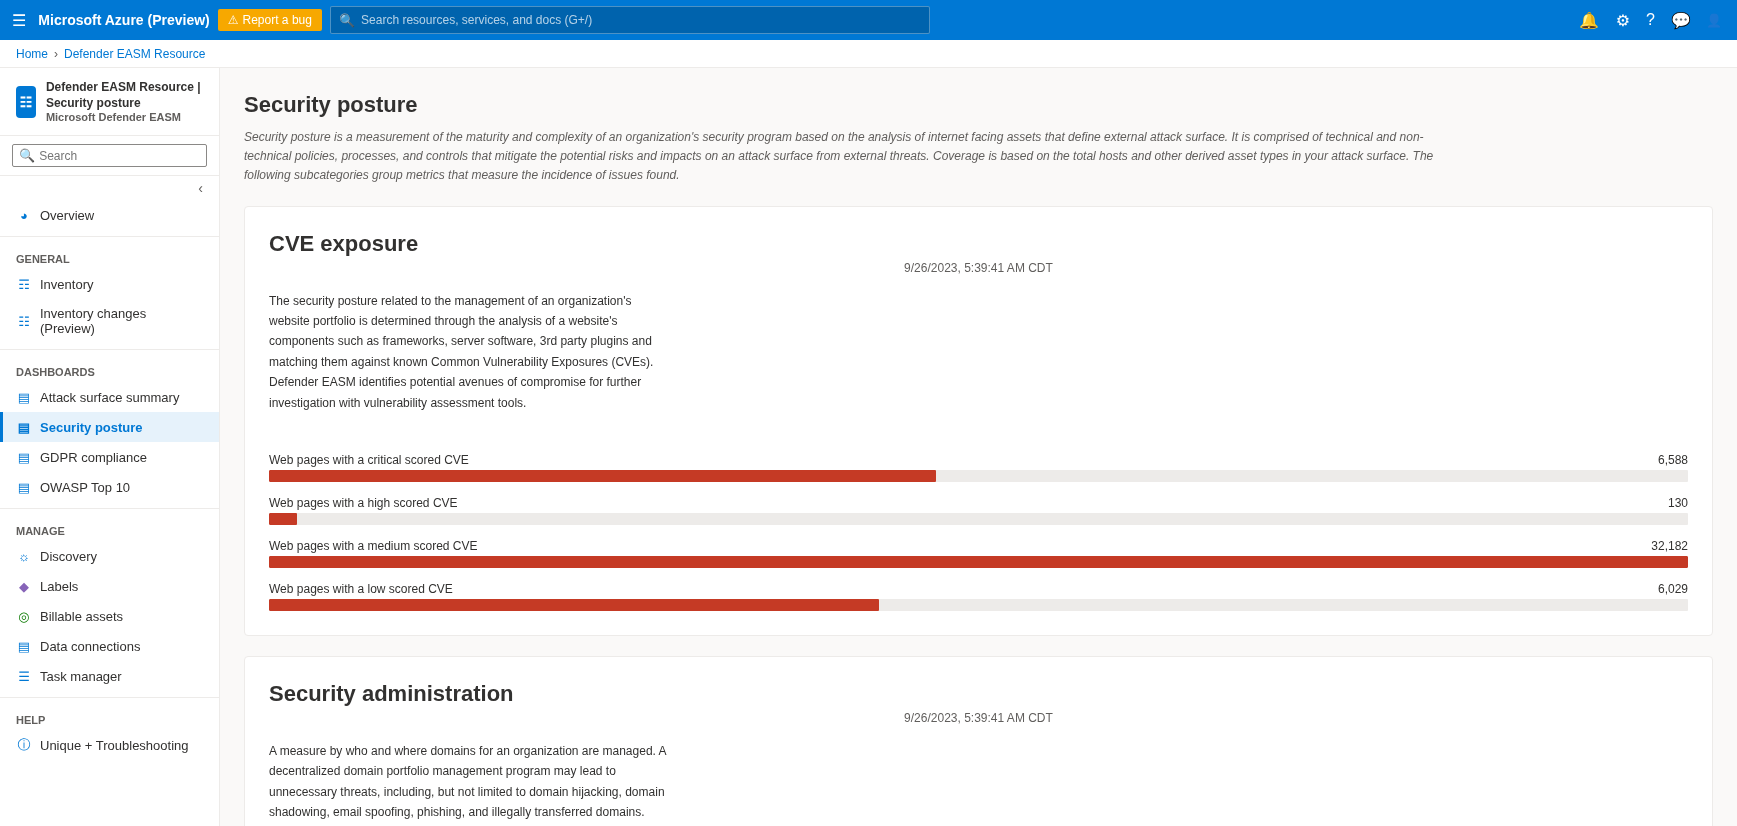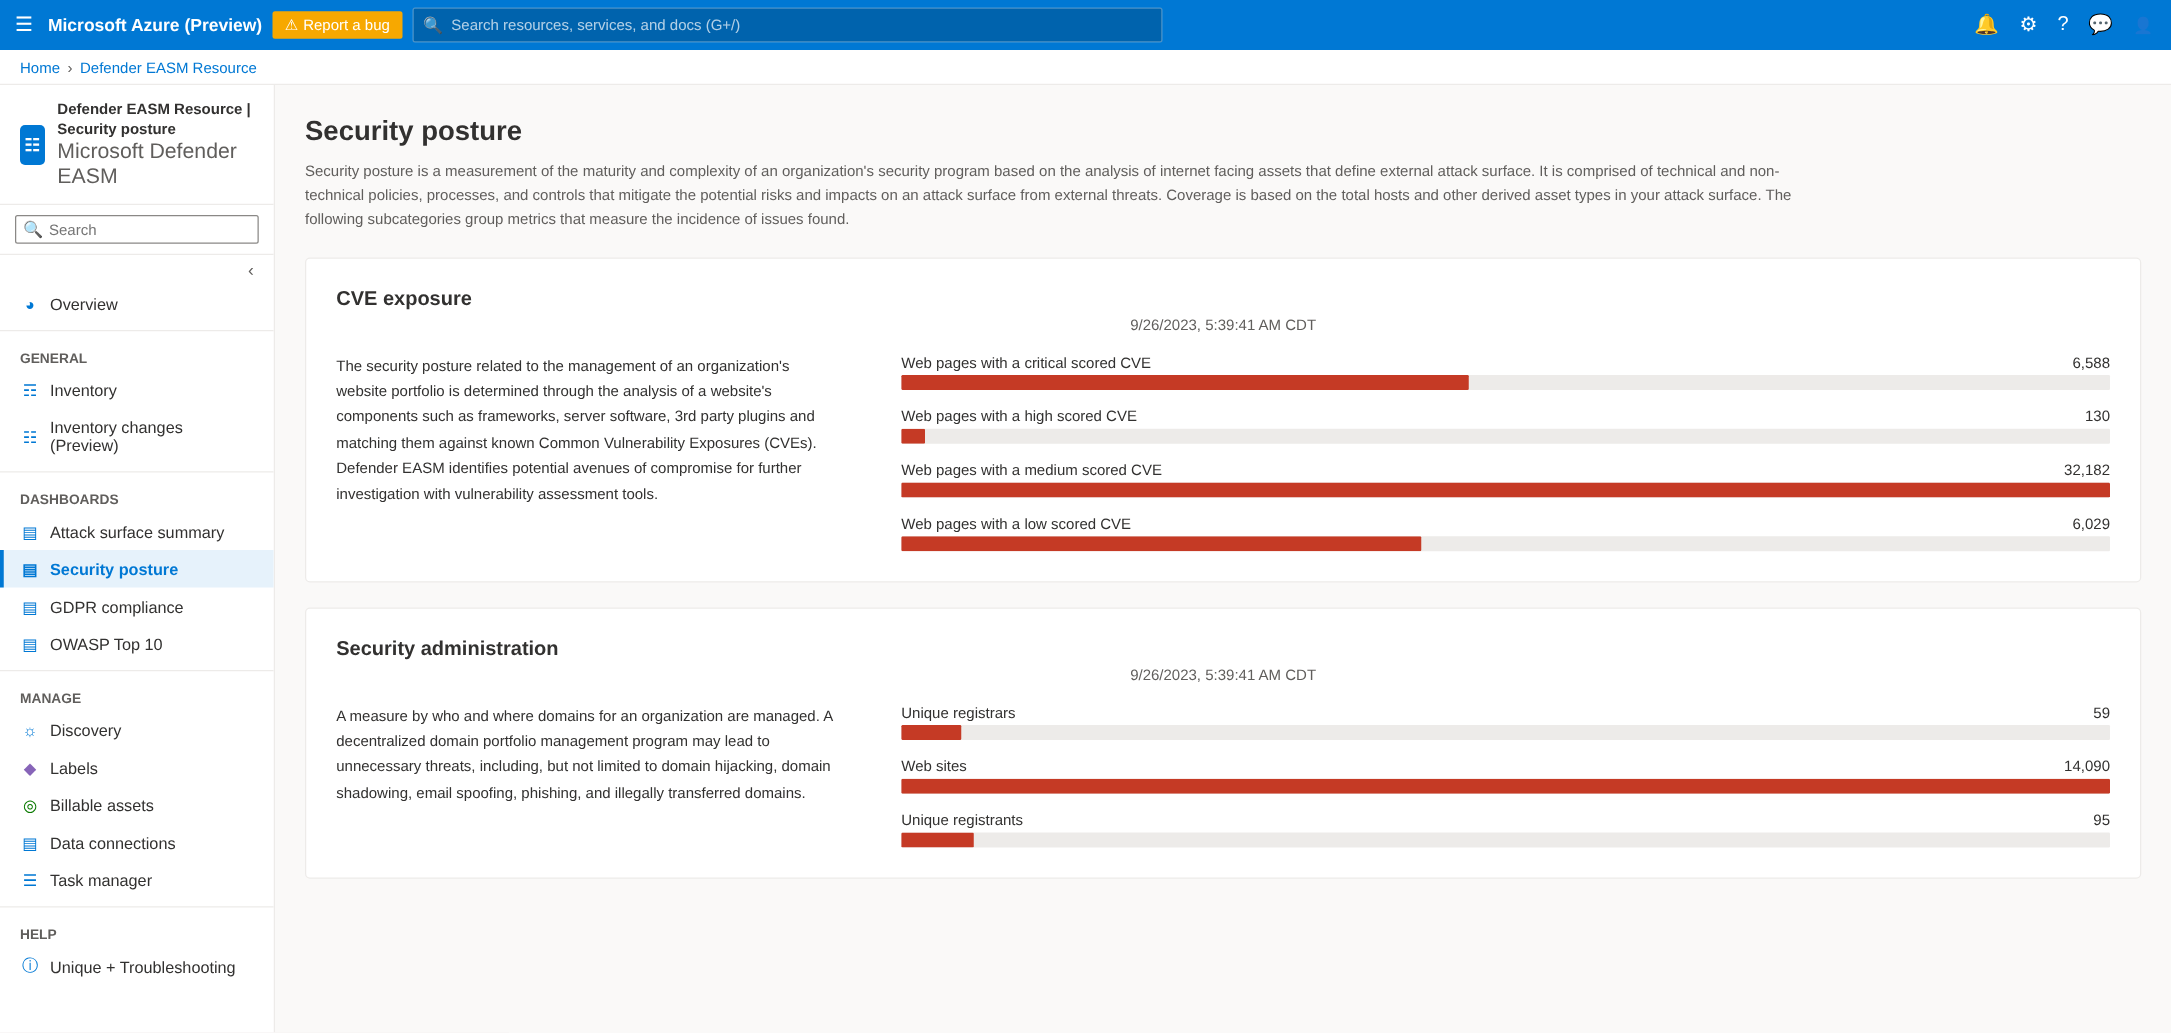--- a/index.html
+++ b/index.html
@@ -48,21 +48,21 @@
     .sidebar-header {
       padding: 12px 16px; display: flex; align-items: center; gap: 10px; border-bottom: 1px solid #edebe9;
     }
     .sidebar-logo {
       width: 32px; height: 32px; background: #0078d4; border-radius: 4px;
       display: flex; align-items: center; justify-content: center;
     }
     .sidebar-logo-inner { color: white; font-size: 14px; font-weight: bold; }
     .sidebar-title-block { display: flex; flex-direction: column; }
     .sidebar-resource-title { font-size: 14px; font-weight: 600; color: #323130; line-height: 1.3; }
-    .sidebar-subtitle { font-size: 17px; color: #605e5c; }
+    .sidebar-subtitle { font-size: 11px; color: #605e5c; font-weight: bold; }
 
     .sidebar-search {
       padding: 8px 12px; border-bottom: 1px solid #edebe9;
     }
     .sidebar-search-inner {
       display: flex; align-items: center; border: 1px solid #8a8886; border-radius: 2px;
       padding: 3px 6px; gap: 4px;
     }
     .sidebar-search-inner input { border: none; outline: none; font-size: 12px; width: 100%; }
 
@@ -75,30 +75,30 @@
     }
     .sidebar-item.active { background: #e6f2fb; color: #0078d4; font-weight: 600; border-left: 3px solid #0078d4; padding-left: 13px; }
     .sidebar-icon { width: 16px; height: 16px; display: flex; align-items: center; justify-content: center; flex-shrink: 0; }
     .sidebar-divider { border: none; border-top: 1px solid #edebe9; margin: 6px 0; }
     .sidebar-collapse { padding: 4px 16px; display: flex; justify-content: flex-end; }
 
     
     .main-content { flex: 1; overflow-y: auto; background: #faf9f8; padding: 24px; }
 
     .page-title { font-size: 22px; font-weight: 600; color: #323130; margin-bottom: 10px; }
-    .page-description { font-size: 12px; color: #605e5c; line-height: 1.6; max-width: 1200px; margin-bottom: 20px; }
+    .page-description { font-size: 12px; color: #605e5c; line-height: 1.6; max-width: 1200px; margin-bottom: 20px; font-style: italic; }
 
     
     .card {
       background: white; border: 1px solid #edebe9; border-radius: 4px;
       padding: 24px; margin-bottom: 20px;
     }
-    .card-title { font-size: 16px; font-weight: 600; color: #323130; margin-bottom: 4px; }
+    .card-title { font-size: 22px; font-weight: 600; color: #323130; margin-bottom: 4px; }
     .card-date { font-size: 12px; color: #605e5c; margin-bottom: 16px; text-align: center; }
-    .card-body { display: flex; gap: 52px; }
+    .card-body { display: flex; gap: 40px; flex-direction: column; }
     .card-description { font-size: 12px; color: #323130; line-height: 1.7; max-width: 400px; flex-shrink: 0; }
 
     
     .bar-section { flex: 1; display: flex; flex-direction: column; gap: 14px; }
     .bar-row { display: flex; flex-direction: column; gap: 3px; }
     .bar-header { display: flex; justify-content: space-between; align-items: center; }
     .bar-label { font-size: 12px; color: #323130; }
     .bar-value { font-size: 12px; color: #323130; font-weight: 500; }
     .bar-track { height: 12px; background: #edebe9; border-radius: 1px; position: relative; overflow: hidden; }
     .bar-fill { height: 100%; background: #c53a25; border-radius: 1px; }

